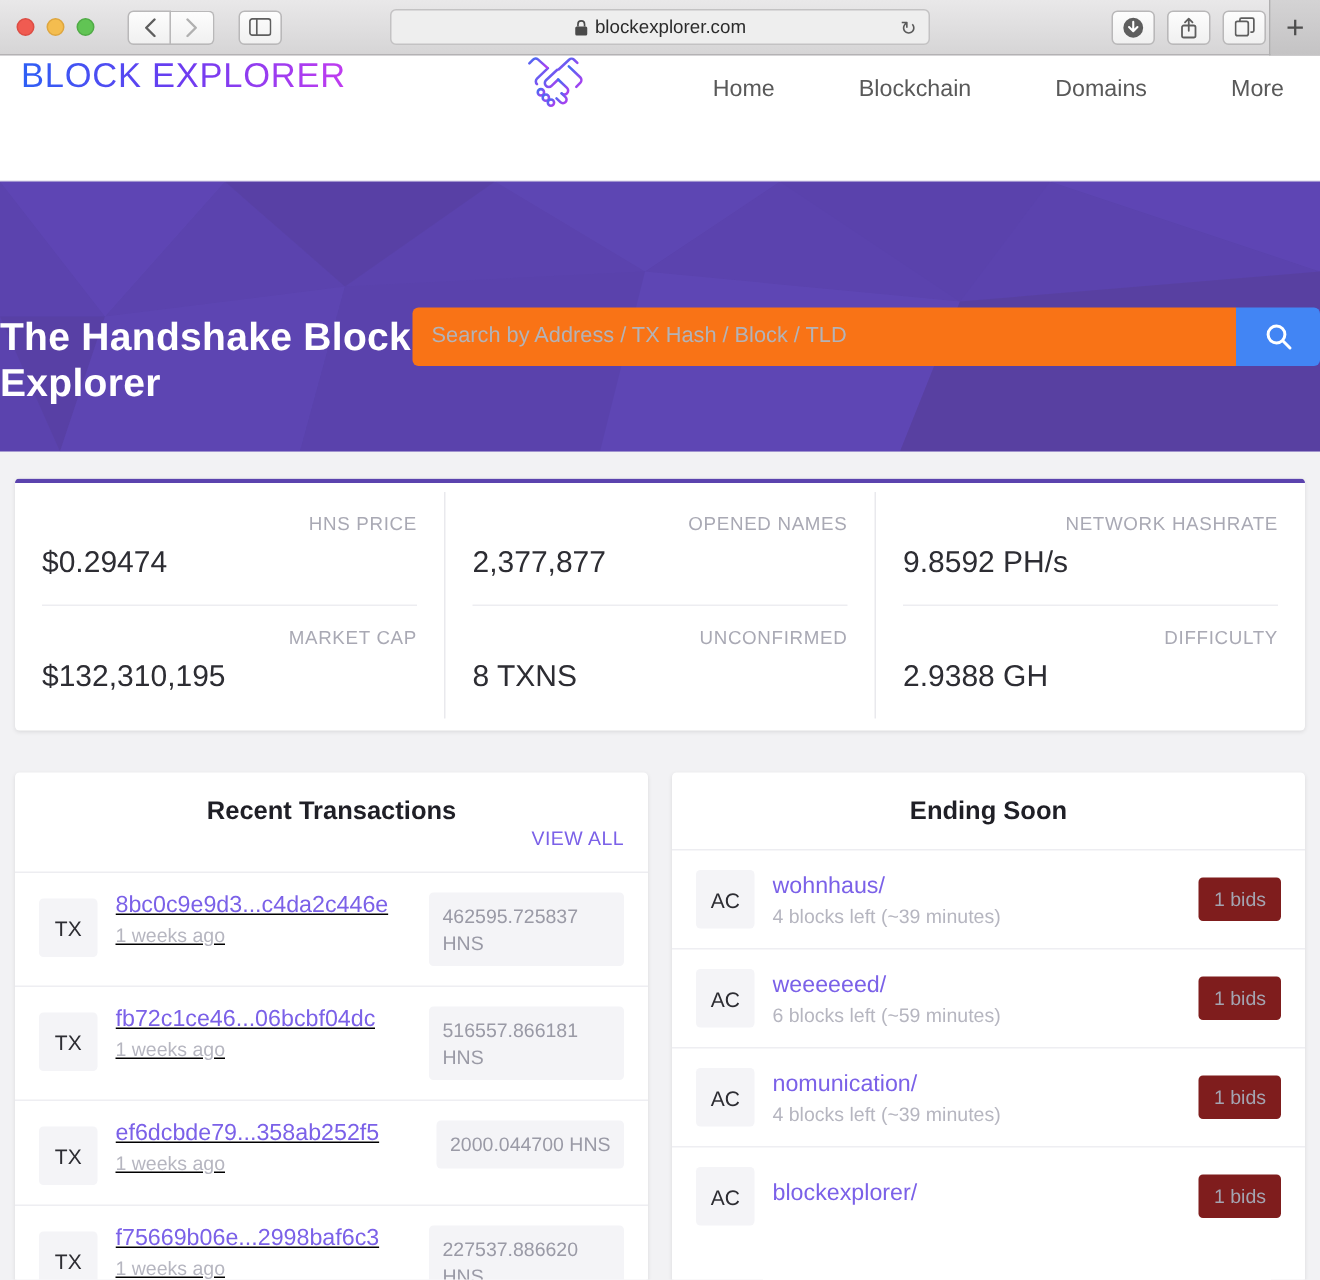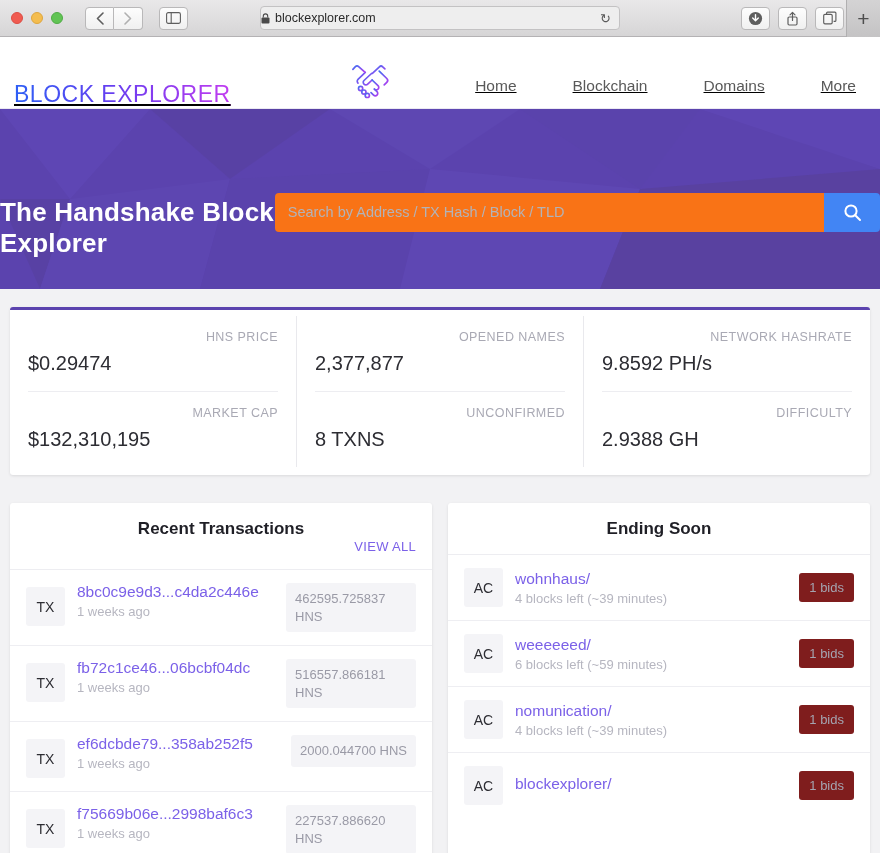--- a/index.html
+++ b/index.html
@@ -36,44 +36,43 @@
   .chrome-btn.back { border-radius: 4px 0 0 4px; }
   .chrome-btn.fwd { border-radius: 0 4px 4px 0; border-left: none; color: #b0b0b0; }
   .chrome-btn.single { border-radius: 4px; margin-left: 16px; }
 
   .url-bar {
     position: absolute; left: 260px; width: 360px;
     height: 24px;
     background: #eeeeee;
     border: 1px solid #c3c2c3;
     border-radius: 4px;
-    display: flex; align-items: center; 
+    display: flex; align-items: center; justify-content: center;
     gap: 5px;
     font-size: 12.5px; color: #2b2b2b;
   }
   .url-bar .reload { position: absolute; right: 8px; color: #5a5a5a; font-size: 13px; }
 
   .right-btns { position: absolute; right: 36px; display: flex; gap: 8px; }
   .plus-btn {
     position: absolute; right: 0; top: 0;
     width: 34px; height: 37px;
     background: linear-gradient(to bottom, #d4d3d4, #c4c3c4);
     border-left: 1px solid #b0afb0;
     display: flex; align-items: center; justify-content: center;
     font-size: 21px; color: #4e4e4e; font-weight: 300;
   }
 
   
   .site-header {
-    height: 72px;
+    height: 84px;
     background: #ffffff;
-    display: flex; align-items: flex-end;
+    display: flex; align-items: flex-start;
     padding: 0 16px 0 14px;
     border-bottom: 1px solid #ebe9f2;
-    text-decoration: underline;
   }
   .logo {
     font-size: 23px; letter-spacing: .5px; font-weight: 400;
     background: linear-gradient(90deg, #2d5ff5 0%, #6a3cf0 48%, #c13cf0 100%);
     -webkit-background-clip: text; background-clip: text;
     -webkit-text-fill-color: transparent; color: transparent;
     white-space: nowrap;
   }
   .nav-area { margin-left: auto; display: flex; align-items: center; gap: 0; }
   .hs-icon { margin-right: 52px; display: block; }
@@ -187,21 +186,21 @@
     max-width: 130px;
     flex-shrink: 0;
     line-height: 1.35;
   }
   .row-bids {
     background: #7f1d1d; border-radius: 3px;
     padding: 7px 10px;
     font-size: 13px; color: #a4a4b0;
     flex-shrink: 0;
   }
-  .tx-panel .row-main { flex: 0 1 auto; margin-right: 2px; }
+  .tx-panel .row-main { flex: 0 1 auto; margin-right: 2px; text-decoration: underline; }
   .tx-panel .row { align-items: flex-start; }
   .tx-panel .row-badge { margin-top: 4px; }
   .tx-panel .row-amount { margin-left: auto; margin-top: 0; }
 </style>
 </head>
 <body>
 
 <div class="browser-chrome">
   <div class="traffic-lights">
     <div class="tl tl-red"></div>

